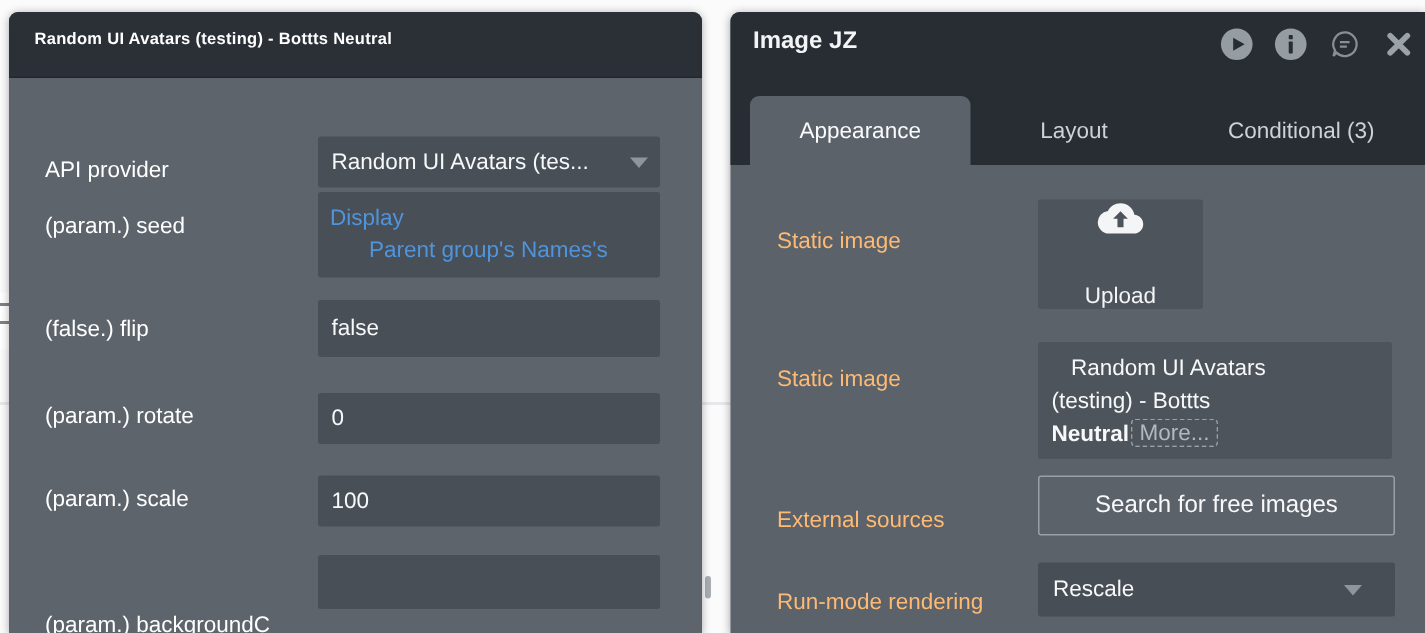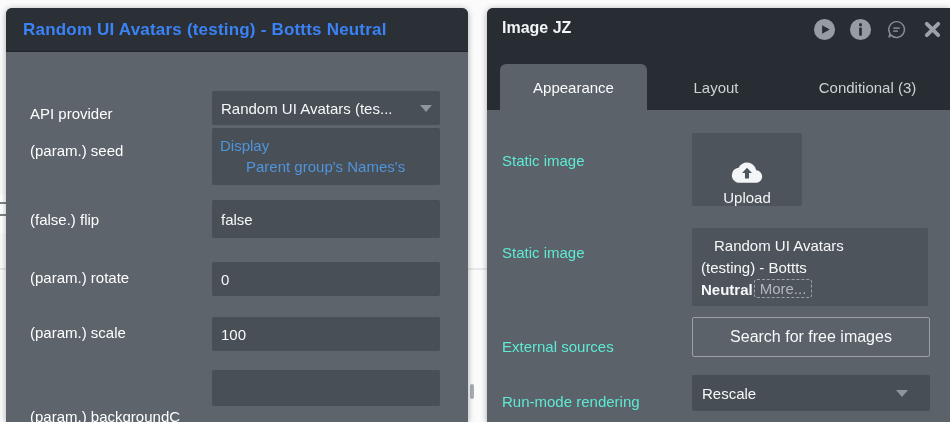--- a/index.html
+++ b/index.html
@@ -15,21 +15,21 @@
   .edge-handle .hline.l1 { top: 7px; }
   .edge-handle .hline.l2 { top: 19px; }
   .scroll-tick { position: absolute; left: 470px; top: 384px; width: 4px; height: 15px; background: #a9aeb3; border-radius: 2px; z-index: 1; }
 
   
   .panel { position: absolute; z-index: 2; box-shadow: 0 1px 6px rgba(30,35,40,.38); }
 
   
   .panel-left { left: 6px; top: 8px; width: 462px; height: 414px; background: #5d646c; border-radius: 6px 6px 0 0; }
   .panel-left .titlebar { position: absolute; left: 0; top: 0; width: 100%; height: 44px; background: #2a3036; border-radius: 6px 6px 0 0; border-bottom: 1px solid #20262b; }
-  .panel-left .titlebar .title { position: absolute; left: 17px; top: 12px; font-size: 17px; font-weight: 700; color: #3b82f6; letter-spacing: .2px; white-space: nowrap; }
+  .panel-left .titlebar .title { position: absolute; left: 17px; top: 12px; font-size: 11px; font-weight: 700; color: #ffffff; letter-spacing: .2px; white-space: nowrap; }
 
   .fieldlabel { position: absolute; left: 24px; font-size: 15px; color: #ffffff; white-space: nowrap; }
   .fieldbox { position: absolute; left: 206px; width: 228px; background: #484f56; border-radius: 2px; color: #f7f8f9; font-size: 15px; }
   .fieldbox .val { position: absolute; left: 9px; top: 50%; transform: translateY(-50%); white-space: nowrap; overflow: hidden; max-width: 196px; }
   .selectbox { cursor: pointer; }
   .chev { position: absolute; right: 8px; top: 50%; margin-top: -3px; width: 0; height: 0; border-left: 6px solid transparent; border-right: 6px solid transparent; border-top: 7px solid #8e959b; }
 
   .box-api   { top: 83px;  height: 34px; }
   .box-seed  { top: 120px; height: 57px; padding: 7px 8px; cursor: pointer; }
   .box-flip  { top: 192px; height: 38px; }
@@ -54,27 +54,27 @@
   .hdr-icons { position: absolute; right: 6px; top: 0; height: 42px; display: flex; align-items: center; gap: 12px; }
   .icon-btn { width: 24px; height: 24px; display: flex; align-items: center; justify-content: center; cursor: pointer; }
 
   .tabbar { position: absolute; left: 0; top: 42px; width: 100%; height: 60px; background: #272d33; }
   .tab { position: absolute; top: 14px; height: 46px; display: flex; align-items: center; justify-content: center; font-size: 15px; color: #ced2d5; cursor: pointer; white-space: nowrap; }
   .tab.active { background: #5b626a; border-radius: 6px 6px 0 0; color: #fafbfc; }
   .tab-appearance { left: 13px; width: 147px; }
   .tab-layout { left: 170px; width: 118px; }
   .tab-conditional { left: 298px; width: 165px; }
 
-  .rlabel { position: absolute; left: 15px; font-size: 15px; color: #5eead4; white-space: nowrap; }
+  .rlabel { position: absolute; left: 31px; font-size: 15px; color: #fdba74; white-space: nowrap; }
   .rl-static { top: 144px; }
   .rl-dynamic { top: 236px; }
   .rl-external { top: 330px; }
   .rl-runmode { top: 385px; }
 
-  .upload-btn { position: absolute; left: 205px; top: 125px; width: 110px; height: 73px; background: #4d545b; border-radius: 2px; display: flex; flex-direction: column; align-items: center; justify-content: flex-end; gap: 5px; cursor: pointer; color: #f3f5f6; font-size: 15px; }
+  .upload-btn { position: absolute; left: 205px; top: 125px; width: 110px; height: 73px; background: #4d545b; border-radius: 2px; display: flex; flex-direction: column; align-items: center; justify-content: space-between; gap: 5px; cursor: pointer; color: #f3f5f6; font-size: 15px; }
 
   .dynamic-box { position: absolute; left: 205px; top: 220px; width: 236px; height: 78px; background: #4d545b; border-radius: 2px; padding: 7px 9px; font-size: 15px; color: #f7f8f9; line-height: 22px; cursor: pointer; }
   .dynamic-box .ln { white-space: nowrap; }
   .dynamic-box .ln.indent { padding-left: 13px; }
   .dynamic-box .bold { font-weight: 700; }
   .more-chip { display: inline-block; border: 1px dashed #9ba1a7; border-radius: 3px; color: #b2b8bd; font-size: 15px; padding: 0 5px; line-height: 17px; margin-left: 1px; vertical-align: 1px; cursor: pointer; }
 
   .search-btn { position: absolute; left: 205px; top: 309px; width: 238px; height: 40px; border: 1px solid #9aa0a6; border-radius: 2px; background: transparent; color: #f7f8f9; font-size: 16px; display: flex; align-items: center; justify-content: center; cursor: pointer; font-family: "Liberation Sans", sans-serif; }
 
   .runmode-select { position: absolute; left: 205px; top: 367px; width: 238px; height: 36px; background: #474e55; border-radius: 2px; color: #f7f8f9; font-size: 15px; cursor: pointer; }

